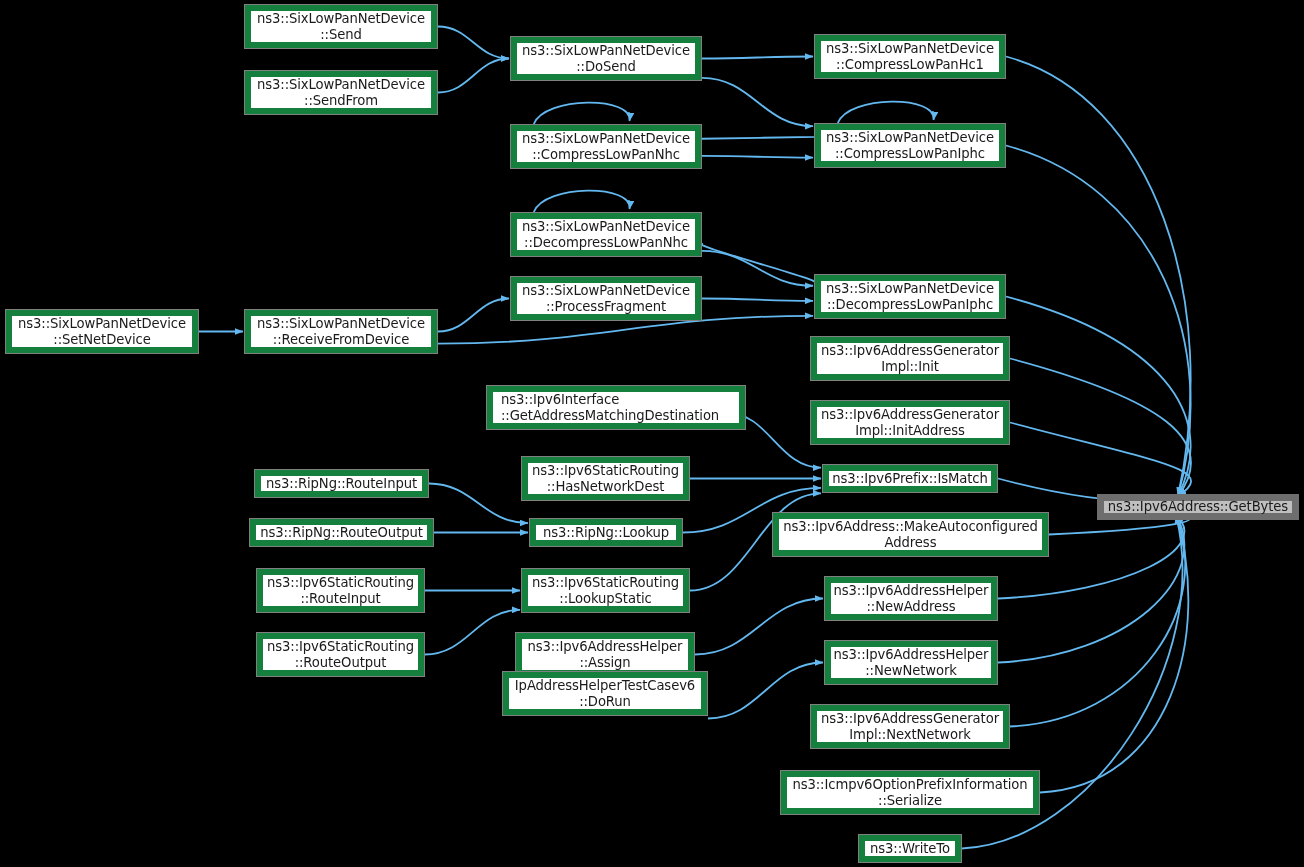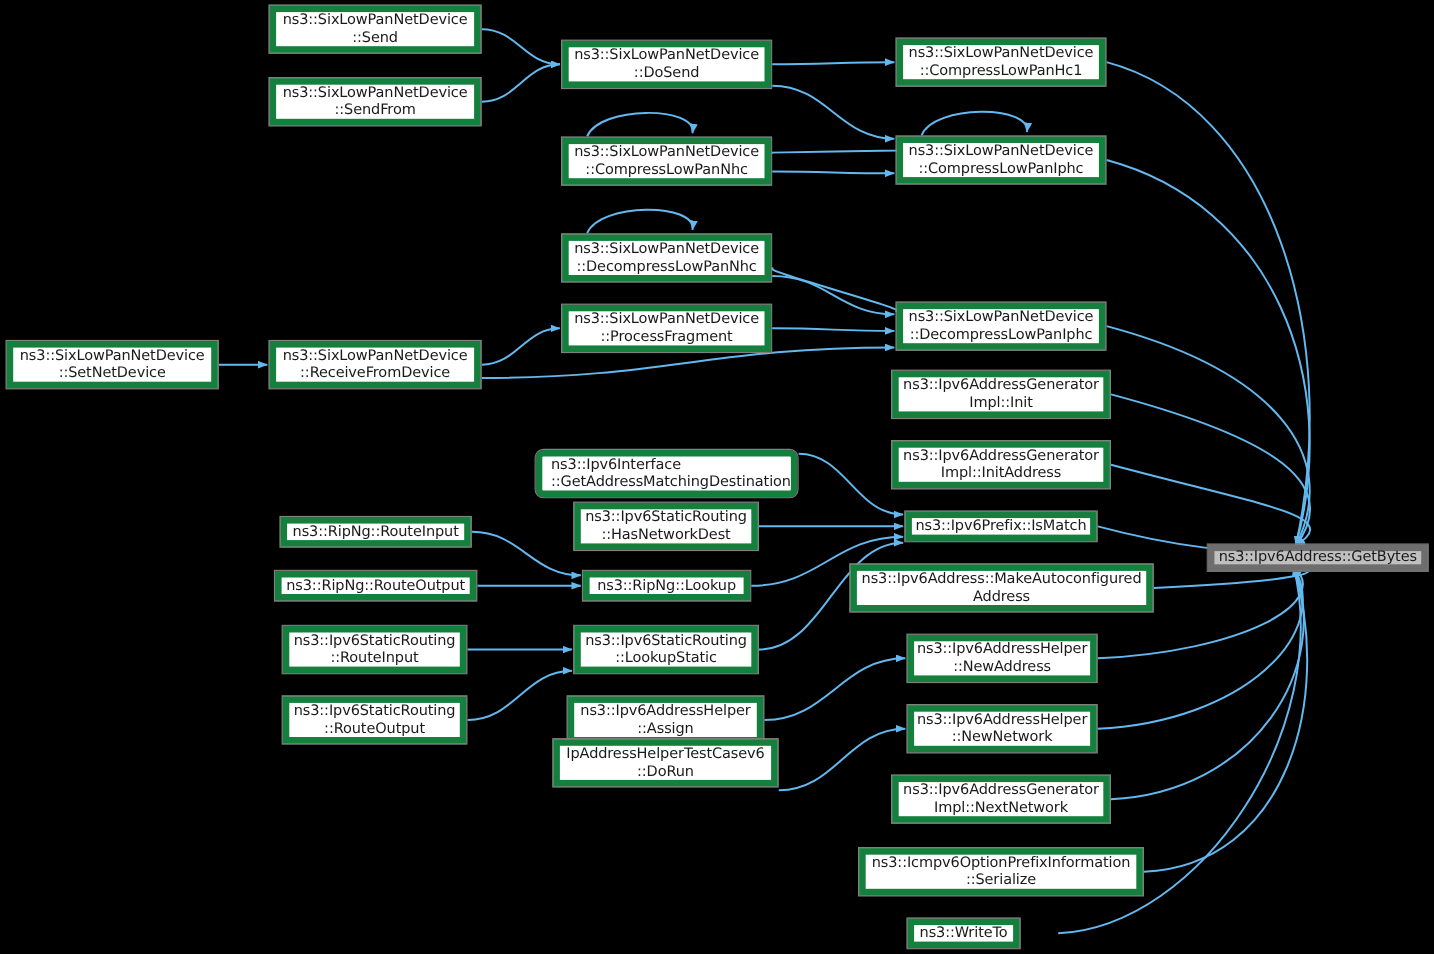--- a/index.html
+++ b/index.html
@@ -114,21 +114,21 @@
       <div class="node" style="left: 511px; top: 277px; width: 190px; height: 43px;"><span class="node-label">ns3::SixLowPanNetDevice
 ::ProcessFragment</span></div>
       <div class="node" style="left: 815px; top: 275px; width: 190px; height: 43px;"><span class="node-label">ns3::SixLowPanNetDevice
 ::DecompressLowPanIphc</span></div>
       <div class="node" style="left: 6px; top: 310px; width: 192px; height: 43px;"><span class="node-label">ns3::SixLowPanNetDevice
 ::SetNetDevice</span></div>
       <div class="node" style="left: 245px; top: 310px; width: 192px; height: 43px;"><span class="node-label">ns3::SixLowPanNetDevice
 ::ReceiveFromDevice</span></div>
       <div class="node" style="left: 811px; top: 337px; width: 198px; height: 43px;"><span class="node-label">ns3::Ipv6AddressGenerator
 Impl::Init</span></div>
-      <div class="node" style="left: 487px; top: 409px; width: 238px; height: 43px; border-radius: 7px;"><span class="node-label" style="text-align: left; padding-left: 8px;">ns3::Ipv6Interface
+      <div class="node" style="left: 487px; top: 386px; width: 258px; height: 43px;"><span class="node-label" style="text-align: left; padding-left: 8px;">ns3::Ipv6Interface
 ::GetAddressMatchingDestination</span></div>
       <div class="node" style="left: 811px; top: 401px; width: 198px; height: 43px;"><span class="node-label">ns3::Ipv6AddressGenerator
 Impl::InitAddress</span></div>
       <div class="node" style="left: 522px; top: 457px; width: 167px; height: 43px;"><span class="node-label">ns3::Ipv6StaticRouting
 ::HasNetworkDest</span></div>
       <div class="node" style="left: 255px; top: 470px; width: 173px; height: 27px;"><span class="node-label">ns3::RipNg::RouteInput</span></div>
       <div class="node" style="left: 823px; top: 465px; width: 174px; height: 27px;"><span class="node-label">ns3::Ipv6Prefix::IsMatch</span></div>
       <div class="node target" style="left: 1098px; top: 495px; width: 200px; height: 24px; text-align: center;"><span class="node-label">ns3::Ipv6Address::GetBytes</span></div>
       <div class="node" style="left: 250px; top: 519px; width: 183px; height: 27px;"><span class="node-label">ns3::RipNg::RouteOutput</span></div>
       <div class="node" style="left: 530px; top: 519px; width: 152px; height: 27px;"><span class="node-label">ns3::RipNg::Lookup</span></div>
@@ -145,15 +145,15 @@
       <div class="node" style="left: 516px; top: 633px; width: 178px; height: 43px;"><span class="node-label">ns3::Ipv6AddressHelper
 ::Assign</span></div>
       <div class="node" style="left: 825px; top: 641px; width: 172px; height: 43px;"><span class="node-label">ns3::Ipv6AddressHelper
 ::NewNetwork</span></div>
       <div class="node" style="left: 503px; top: 672px; width: 204px; height: 43px;"><span class="node-label">IpAddressHelperTestCasev6
 ::DoRun</span></div>
       <div class="node" style="left: 811px; top: 705px; width: 198px; height: 43px;"><span class="node-label">ns3::Ipv6AddressGenerator
 Impl::NextNetwork</span></div>
       <div class="node" style="left: 781px; top: 771px; width: 258px; height: 43px;"><span class="node-label">ns3::Icmpv6OptionPrefixInformation
 ::Serialize</span></div>
-      <div class="node" style="left: 825px; top: 835px; width: 102px; height: 27px;"><span class="node-label">ns3::WriteTo</span></div>
+      <div class="node" style="left: 859px; top: 835px; width: 102px; height: 27px;"><span class="node-label">ns3::WriteTo</span></div>
     </div>
 </div>
 
 </body></html>

